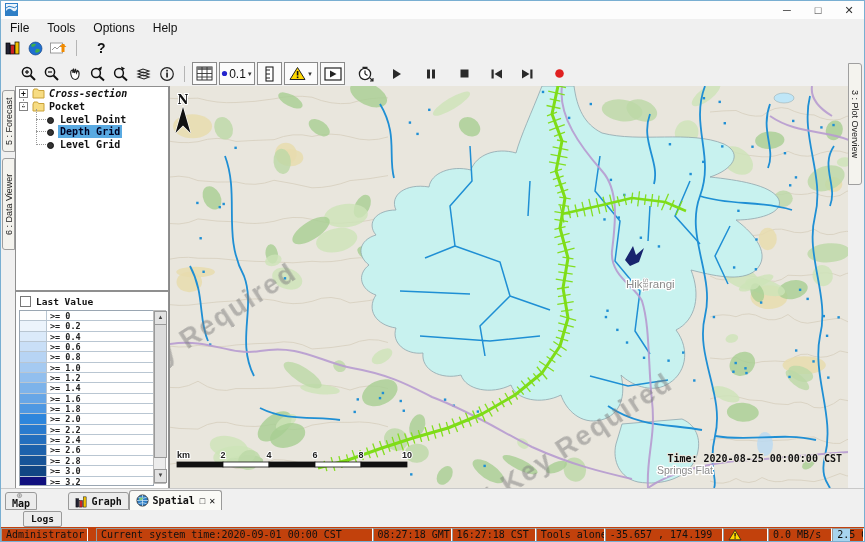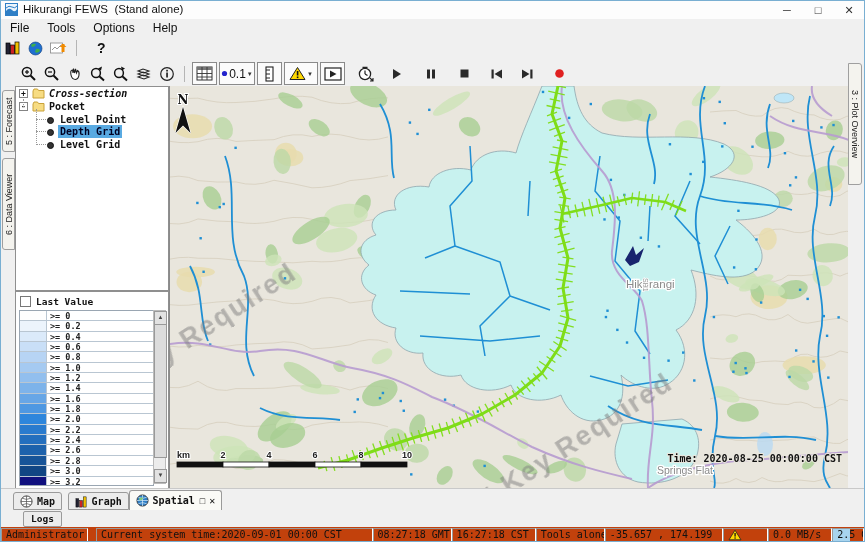--- a/index.html
+++ b/index.html
@@ -92,21 +92,20 @@
 
 <div id="window">
 
   <div id="titlebar">
     <svg id="app-icon" viewBox="0 0 13 13">
       <rect x="0" y="0" width="13" height="13" fill="#2f7fc6"></rect>
       <rect x="1" y="1" width="11" height="11" fill="#eaf4fc"></rect>
       <path d="M1,8 Q4,4 7,7 T12,6 L12,12 L1,12 Z" fill="#2f7fc6"></path>
       <path d="M1,5 Q4,2 7,4 T12,3" stroke="#2f7fc6" fill="none" stroke-width="1"></path>
     </svg>
-    <span id="title-text">Hikurangi FEWS  (Stand alone)</span>
     <div class="winbtn w700" id="btn-min">─</div>
     <div class="winbtn w700" id="btn-max">□</div>
     <div class="winbtn w700" id="btn-close">✕</div>
   </div>
 
   <div id="menubar">
       <div class="menu-item">File</div>
       <div class="menu-item">Tools</div>
       <div class="menu-item">Options</div>
       <div class="menu-item">Help</div>
@@ -742,21 +741,21 @@
 
       <text x="672" y="376" text-anchor="end" font-size="10" font-weight="bold" font-family="DejaVu Sans Mono, monospace" fill="#111" stroke="#e9e6dd" stroke-width="2" style="paint-order:stroke">Time: 2020-08-25 00:00:00 CST</text>
     </svg>
   </div>
 
   <div id="rstrip">
       <div class="vtab" style="height: 122px;">3 : Plot Overview</div>
     </div>
 
   <div id="tabbar">
-      <div class="btab" style="left: 12px;">
+      <div class="btab" style="left: 4px; flex-direction: column;">
         <svg width="13" height="13" viewBox="0 0 14 14" class="ticon">
           <circle cx="7" cy="7" r="6" fill="#fff" stroke="#333" stroke-width="1"></circle>
           <path d="M1,7 L13,7 M7,1 L7,13 M2.5,3.5 Q7,6 11.5,3.5 M2.5,10.5 Q7,8 11.5,10.5" stroke="#555" fill="none" stroke-width="0.8"></path>
         </svg>
         <span>Map</span>
       </div>
       <div class="btab" style="left: 66.6px;">
         <svg width="13" height="13" viewBox="0 0 14 14" class="ticon">
           <rect x="1" y="4" width="3" height="9" fill="#223" stroke="#000" stroke-width="0.5"></rect>
           <rect x="5" y="6" width="3" height="7" fill="#c22" stroke="#000" stroke-width="0.5"></rect>

